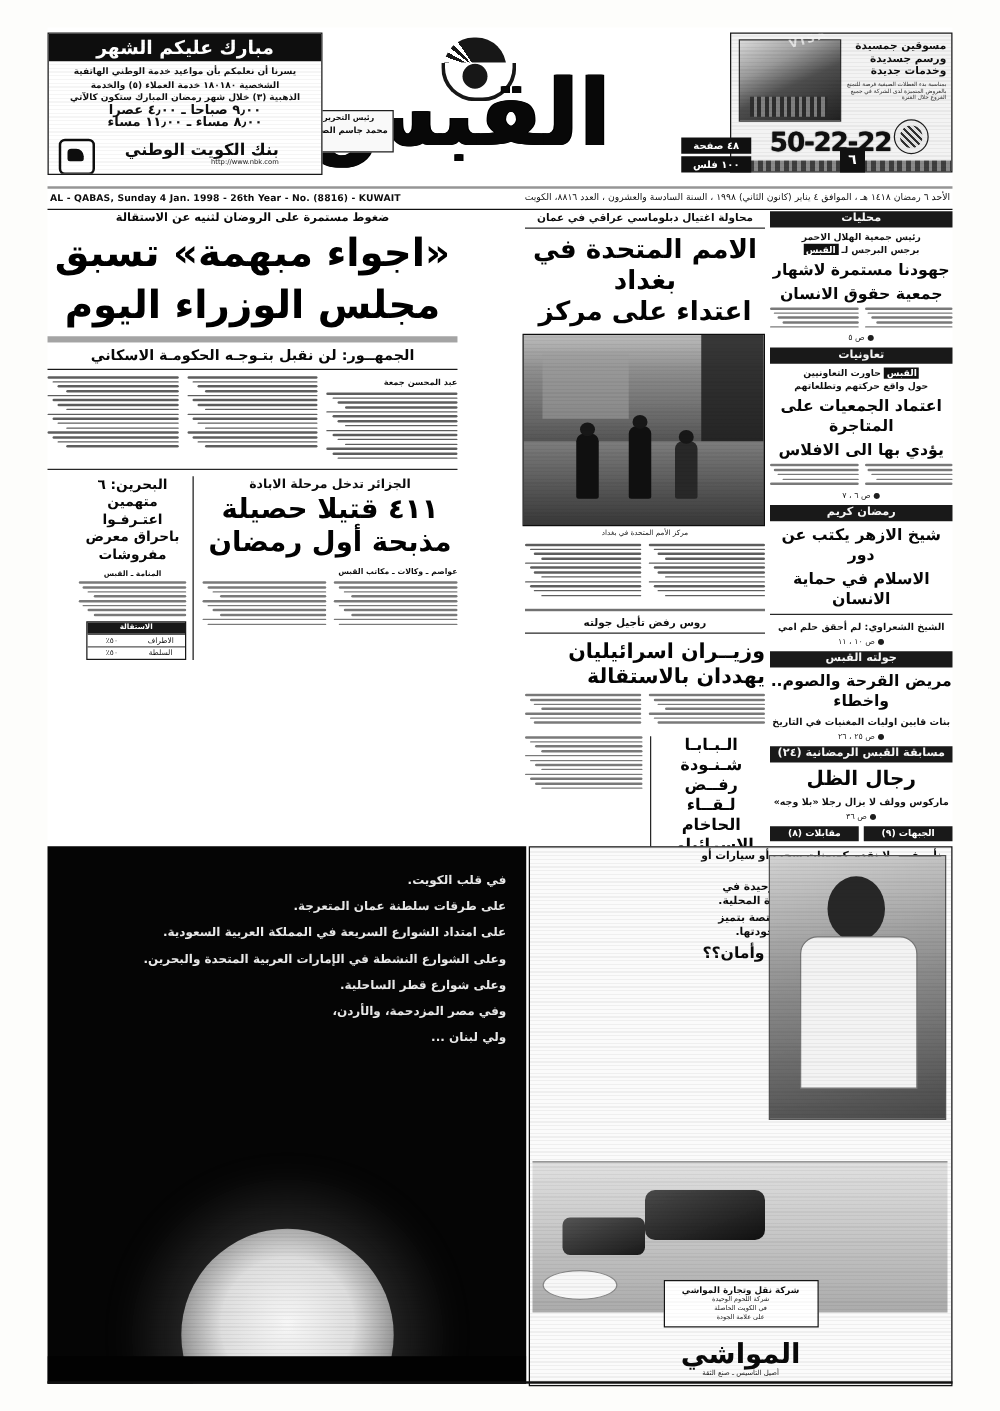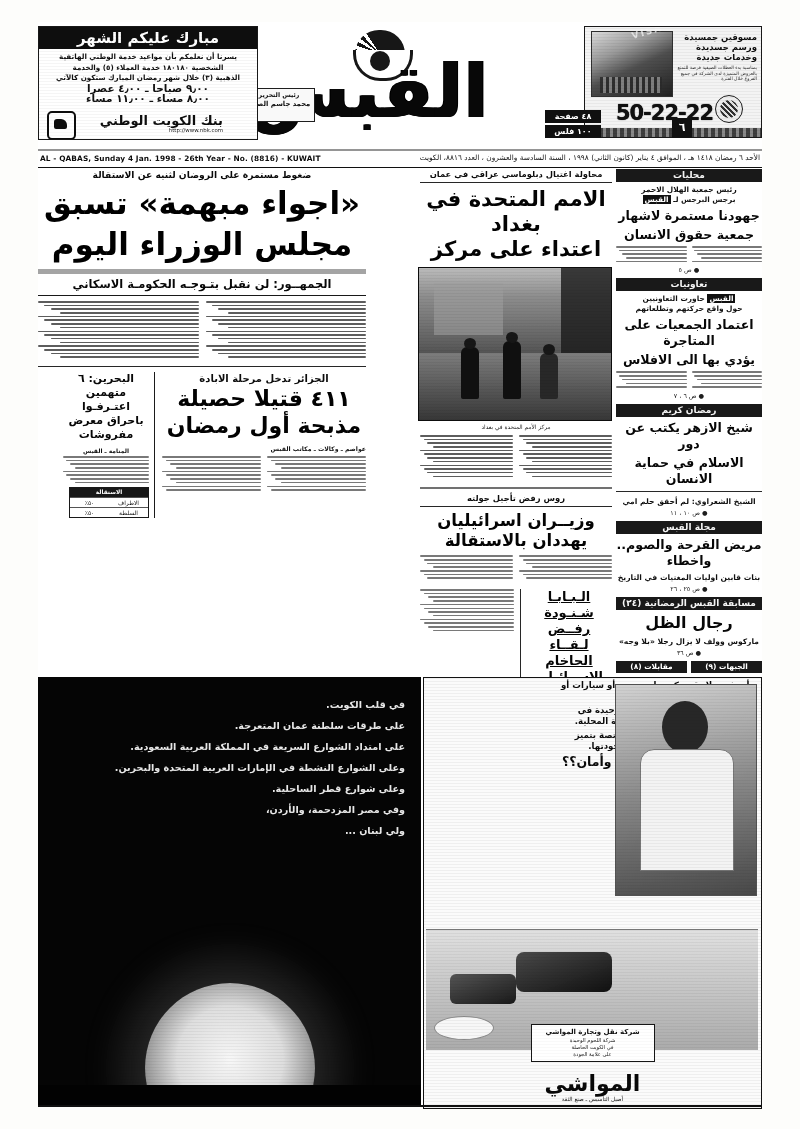--- a/index.html
+++ b/index.html
@@ -202,27 +202,26 @@
   .midcol{position:absolute;right:150px;top:0;width:192px;height:622px;}
   .kicker-line{
     font-size:8.4px;font-weight:700;color:#121212;direction:rtl;text-align:center;
     line-height:11px;border-bottom:1px solid #2a2a2a;padding-bottom:2px;margin-bottom:4px;
   }
   .head-xl{
     font-size:21px;font-weight:800;color:#080808;direction:rtl;text-align:center;
     line-height:25px;letter-spacing:-.6px;
   }
   .head-lg{
-    font-size:16.5px;font-weight:800;color:#090909;direction:rtl;text-align:center;
+    font-size:16.5px;font-weight:800;color:#090909;direction:rtl;
     line-height:20px;letter-spacing:-.4px;
   }
   .head-md{
     font-size:13px;font-weight:800;color:#0b0b0b;direction:rtl;text-align:center;
     line-height:16px;
-    text-decoration:underline;
   }
   .photo-main{
     margin-top:5px;width:100%;height:152px;border:1px solid #111;overflow:hidden;position:relative;
     background:linear-gradient(180deg,#b9b9b9 0%,#8e8e8e 18%,#6f6f6f 40%,#4c4c4c 62%,#303030 86%,#1c1c1c 100%);
   }
   .photo-main .floor{
     position:absolute;left:0;bottom:0;width:100%;height:44%;
     background:linear-gradient(180deg,#7d7d7d,#3a3a3a);
   }
   .photo-main .fig{
@@ -489,21 +488,21 @@
       <div>
         <div class="sec-head">رمضان كريم</div>
         <div class="sec-title">شيخ الازهر يكتب عن دور</div>
         <div class="sec-title">الاسلام في حماية الانسان</div>
         <div class="sep"></div>
         <div class="one-liner">الشيخ الشعراوي: لم أحقق حلم امي</div>
         <div class="pg-ref">● ص ١٠ ، ١١</div>
       </div>
 
       <div>
-        <div class="sec-head">مجلة القبس</div>
+        <div class="sec-head">جولته القبس</div>
         <div class="sec-title">مريض القرحة والصوم.. واخطاء</div>
         <div class="one-liner">بنات قابين اوليات المغنيات في التاريخ</div>
         <div class="pg-ref">● ص ٢٥ ، ٢٦</div>
       </div>
 
       <div>
         <div class="sec-head">مسابقة القبس الرمضانية (٢٤)</div>
         <div class="sec-title big">رجال الظل</div>
         <div class="one-liner">ماركوس وولف لا يزال رجلا «بلا وجه»</div>
         <div class="pg-ref">● ص ٣٦</div>
@@ -628,20 +627,40 @@
     </div>
 
     <div class="leftcol">
 
       <div class="lead-kicker">ضغوط مستمرة على الروضان لثنيه عن الاستقالة</div>
       <div class="lead-head">«اجواء مبهمة» تسبق</div>
       <div class="lead-head">مجلس الوزراء اليوم</div>
       <div class="lead-sub">الجمهــور: لن نقبل بتـوجـه الحكومـة الاسكاني</div>
 
       <div style="margin-top:5px;display:flex;gap:7px;direction:rtl;">
+        <div style="flex:1">
+          <div class="one-liner" style="text-align:right;font-size:6.6px;margin-bottom:2px">عبد المحسن جمعة</div>
+          <span class="body-lines sm dark">
+              <i></i>
+              <i></i>
+              <i></i>
+              <i></i>
+              <i></i>
+              <i></i>
+              <i></i>
+              <i></i>
+              <i></i>
+              <i></i>
+              <i></i>
+              <i></i>
+              <i></i>
+              <i></i>
+              <i></i>
+            </span>
+        </div>
         <div style="flex:1">
           <span class="body-lines sm dark">
               <i></i>
               <i></i>
               <i></i>
               <i></i>
               <i></i>
               <i></i>
               <i></i>
               <i></i>

